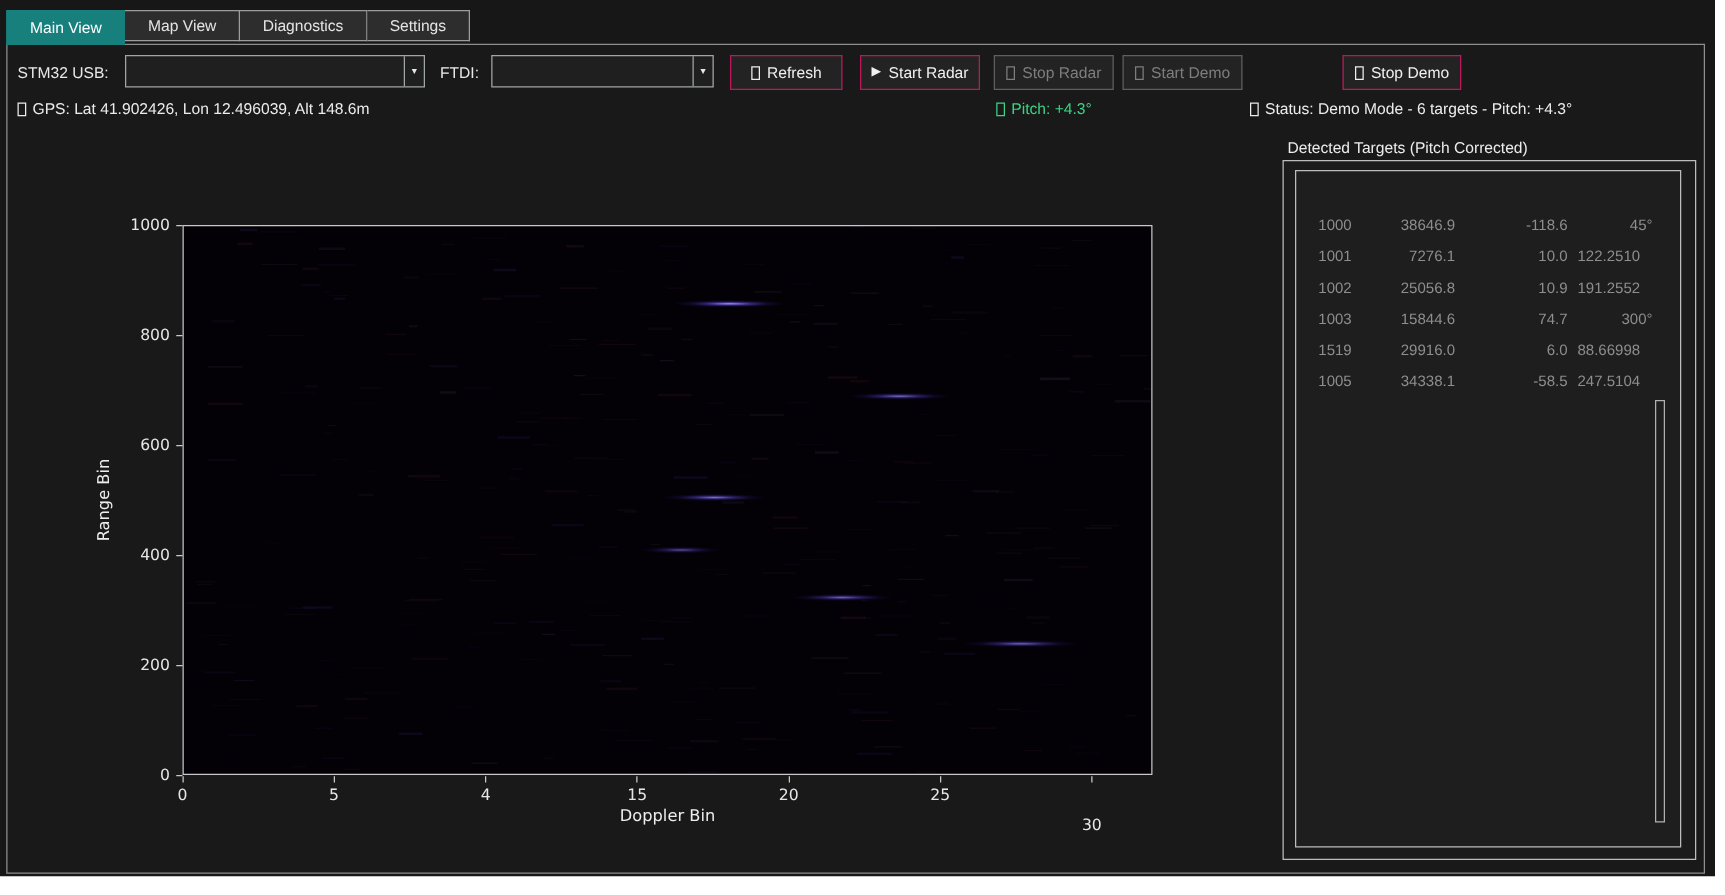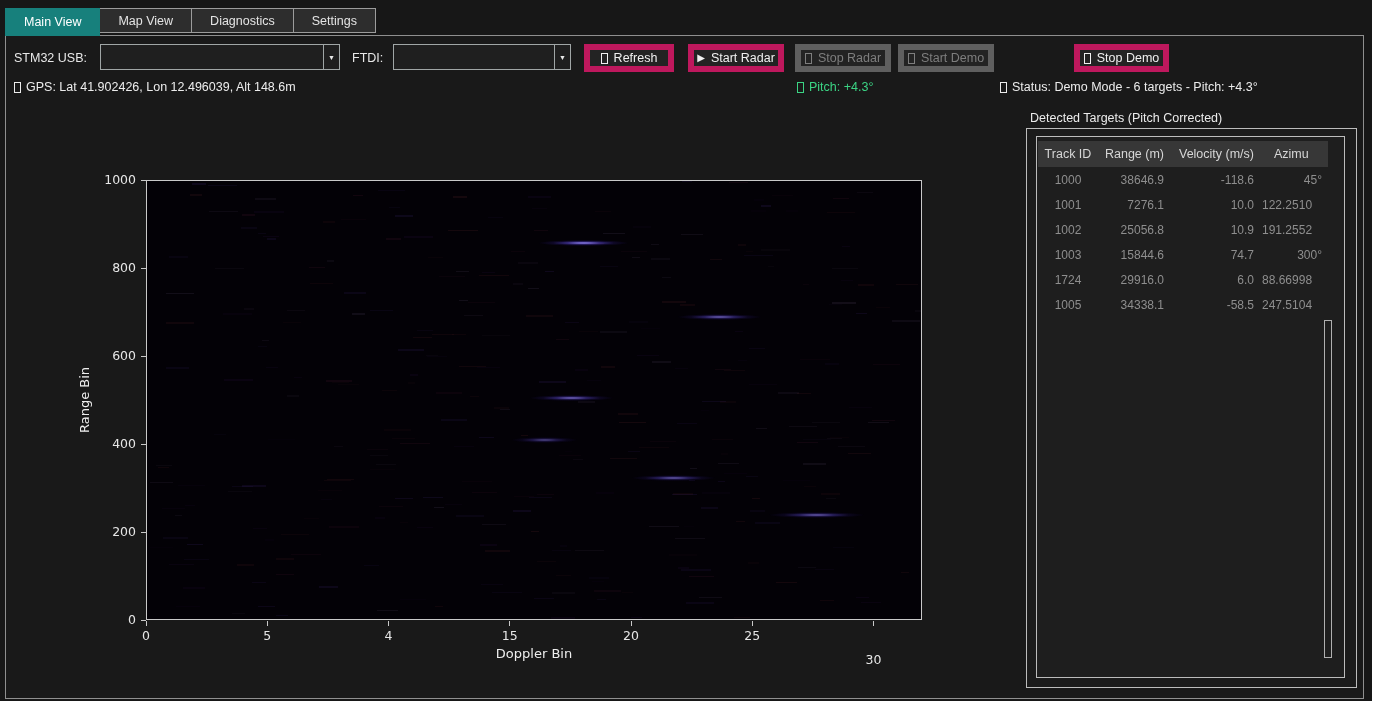--- a/index.html
+++ b/index.html
@@ -15,21 +15,21 @@
   .tab:not(.active) { margin-top:0; }
 
   
   #pane { position:absolute; left:5px; top:35px; width:1359px; height:664px; background:#191919; border:1px solid #8f8f8f; }
 
   
   .lbl { position:absolute; color:#e8e8e8; font-size:12.5px; white-space:nowrap; }
   .combo { position:absolute; height:26px; background:#1f1f1f; border:1px solid #a0a6a6; display:flex; }
   .combo-field { flex:1; }
   .combo-arrow { width:16px; border-left:1px solid #a0a6a6; display:flex; align-items:center; justify-content:center; color:#e8e8e8; font-size:7px; }
-  .btn { position:absolute; height:28px; background:#232323; border:6px solid #be185d; color:#f0f0f0;
+  .btn { position:absolute; height:28px; background:#232323; border:1px solid #be185d; color:#f0f0f0;
          font-size:12.5px; display:flex; align-items:center; justify-content:center; gap:6px; cursor:default; white-space:nowrap; }
   .btn.disabled { color:#7e7e7e; border-color:#5f5f5f; }
   .tofu { display:inline-block; width:7px; height:11px; border:1px solid currentColor; flex:none; }
   .play { font-size:10px; line-height:1; }
 
   
   .statusline { position:absolute; font-size:12.5px; color:#ececec; display:flex; align-items:center; gap:5px; white-space:nowrap; }
 
   
   #plot-title { position:absolute; left:146px; top:155px; width:776px; text-align:center;
@@ -456,26 +456,20 @@
       <div class="xtick-label" style="left: 722.25px; top: 628px;">25</div>
       <div class="tickmark" style="left: 873px; top: 621px; width: 1px; height: 5px;"></div>
       <div class="xtick-label" style="left: 843.5px; top: 652px;">30</div>
     </div>
   <div id="xlabel">Doppler Bin</div>
   <div id="ylabel">Range Bin</div>
 
   <div id="targets-title">Detected Targets (Pitch Corrected)</div>
   <div id="groupbox"></div>
   <div id="tableframe"></div>
-  <div id="theader">
-      <div class="hcell" style="width: 60px; justify-content: center; padding-right: 0px;">Track ID</div>
-      <div class="hcell" style="width: 72px; justify-content: flex-end; padding-right: 6px;">Range (m)</div>
-      <div class="hcell" style="width: 90px; justify-content: flex-end; padding-right: 6px;">Velocity (m/s)</div>
-      <div class="hcell" style="width: 68px; justify-content: flex-start; padding-right: 6px; padding-left: 14px;">Azimu</div>
-    </div>
   <div id="tbody">
       <div class="trow">
         <div class="tcell" style="width: 60px; justify-content: center;">1000</div>
         <div class="tcell" style="width: 72px; justify-content: flex-end; padding-right: 6px;">38646.9</div>
         <div class="tcell" style="width: 90px; justify-content: flex-end; padding-right: 6px;">-118.6</div>
         <div class="tcell" style="width: 68px; justify-content: flex-end; padding-right: 6px;">45°</div>
       </div>
       <div class="trow">
         <div class="tcell" style="width: 60px; justify-content: center;">1001</div>
         <div class="tcell" style="width: 72px; justify-content: flex-end; padding-right: 6px;">7276.1</div>
@@ -488,21 +482,21 @@
         <div class="tcell" style="width: 90px; justify-content: flex-end; padding-right: 6px;">10.9</div>
         <div class="tcell" style="width: 68px; justify-content: flex-start; padding-left: 2px;">191.2552</div>
       </div>
       <div class="trow">
         <div class="tcell" style="width: 60px; justify-content: center;">1003</div>
         <div class="tcell" style="width: 72px; justify-content: flex-end; padding-right: 6px;">15844.6</div>
         <div class="tcell" style="width: 90px; justify-content: flex-end; padding-right: 6px;">74.7</div>
         <div class="tcell" style="width: 68px; justify-content: flex-end; padding-right: 6px;">300°</div>
       </div>
       <div class="trow">
-        <div class="tcell" style="width: 60px; justify-content: center;">1724</div>
+        <div class="tcell" style="width: 60px; justify-content: center;">1519</div>
         <div class="tcell" style="width: 72px; justify-content: flex-end; padding-right: 6px;">29916.0</div>
         <div class="tcell" style="width: 90px; justify-content: flex-end; padding-right: 6px; text-align: right;">6.0</div>
         <div class="tcell" style="width: 68px; justify-content: flex-start; padding-left: 2px;">88.66998</div>
       </div>
       <div class="trow">
         <div class="tcell" style="width: 60px; justify-content: center;">1005</div>
         <div class="tcell" style="width: 72px; justify-content: flex-end; padding-right: 6px;">34338.1</div>
         <div class="tcell" style="width: 90px; justify-content: flex-end; padding-right: 6px;">-58.5</div>
         <div class="tcell" style="width: 68px; justify-content: flex-start; padding-left: 2px;">247.5104</div>
       </div>

